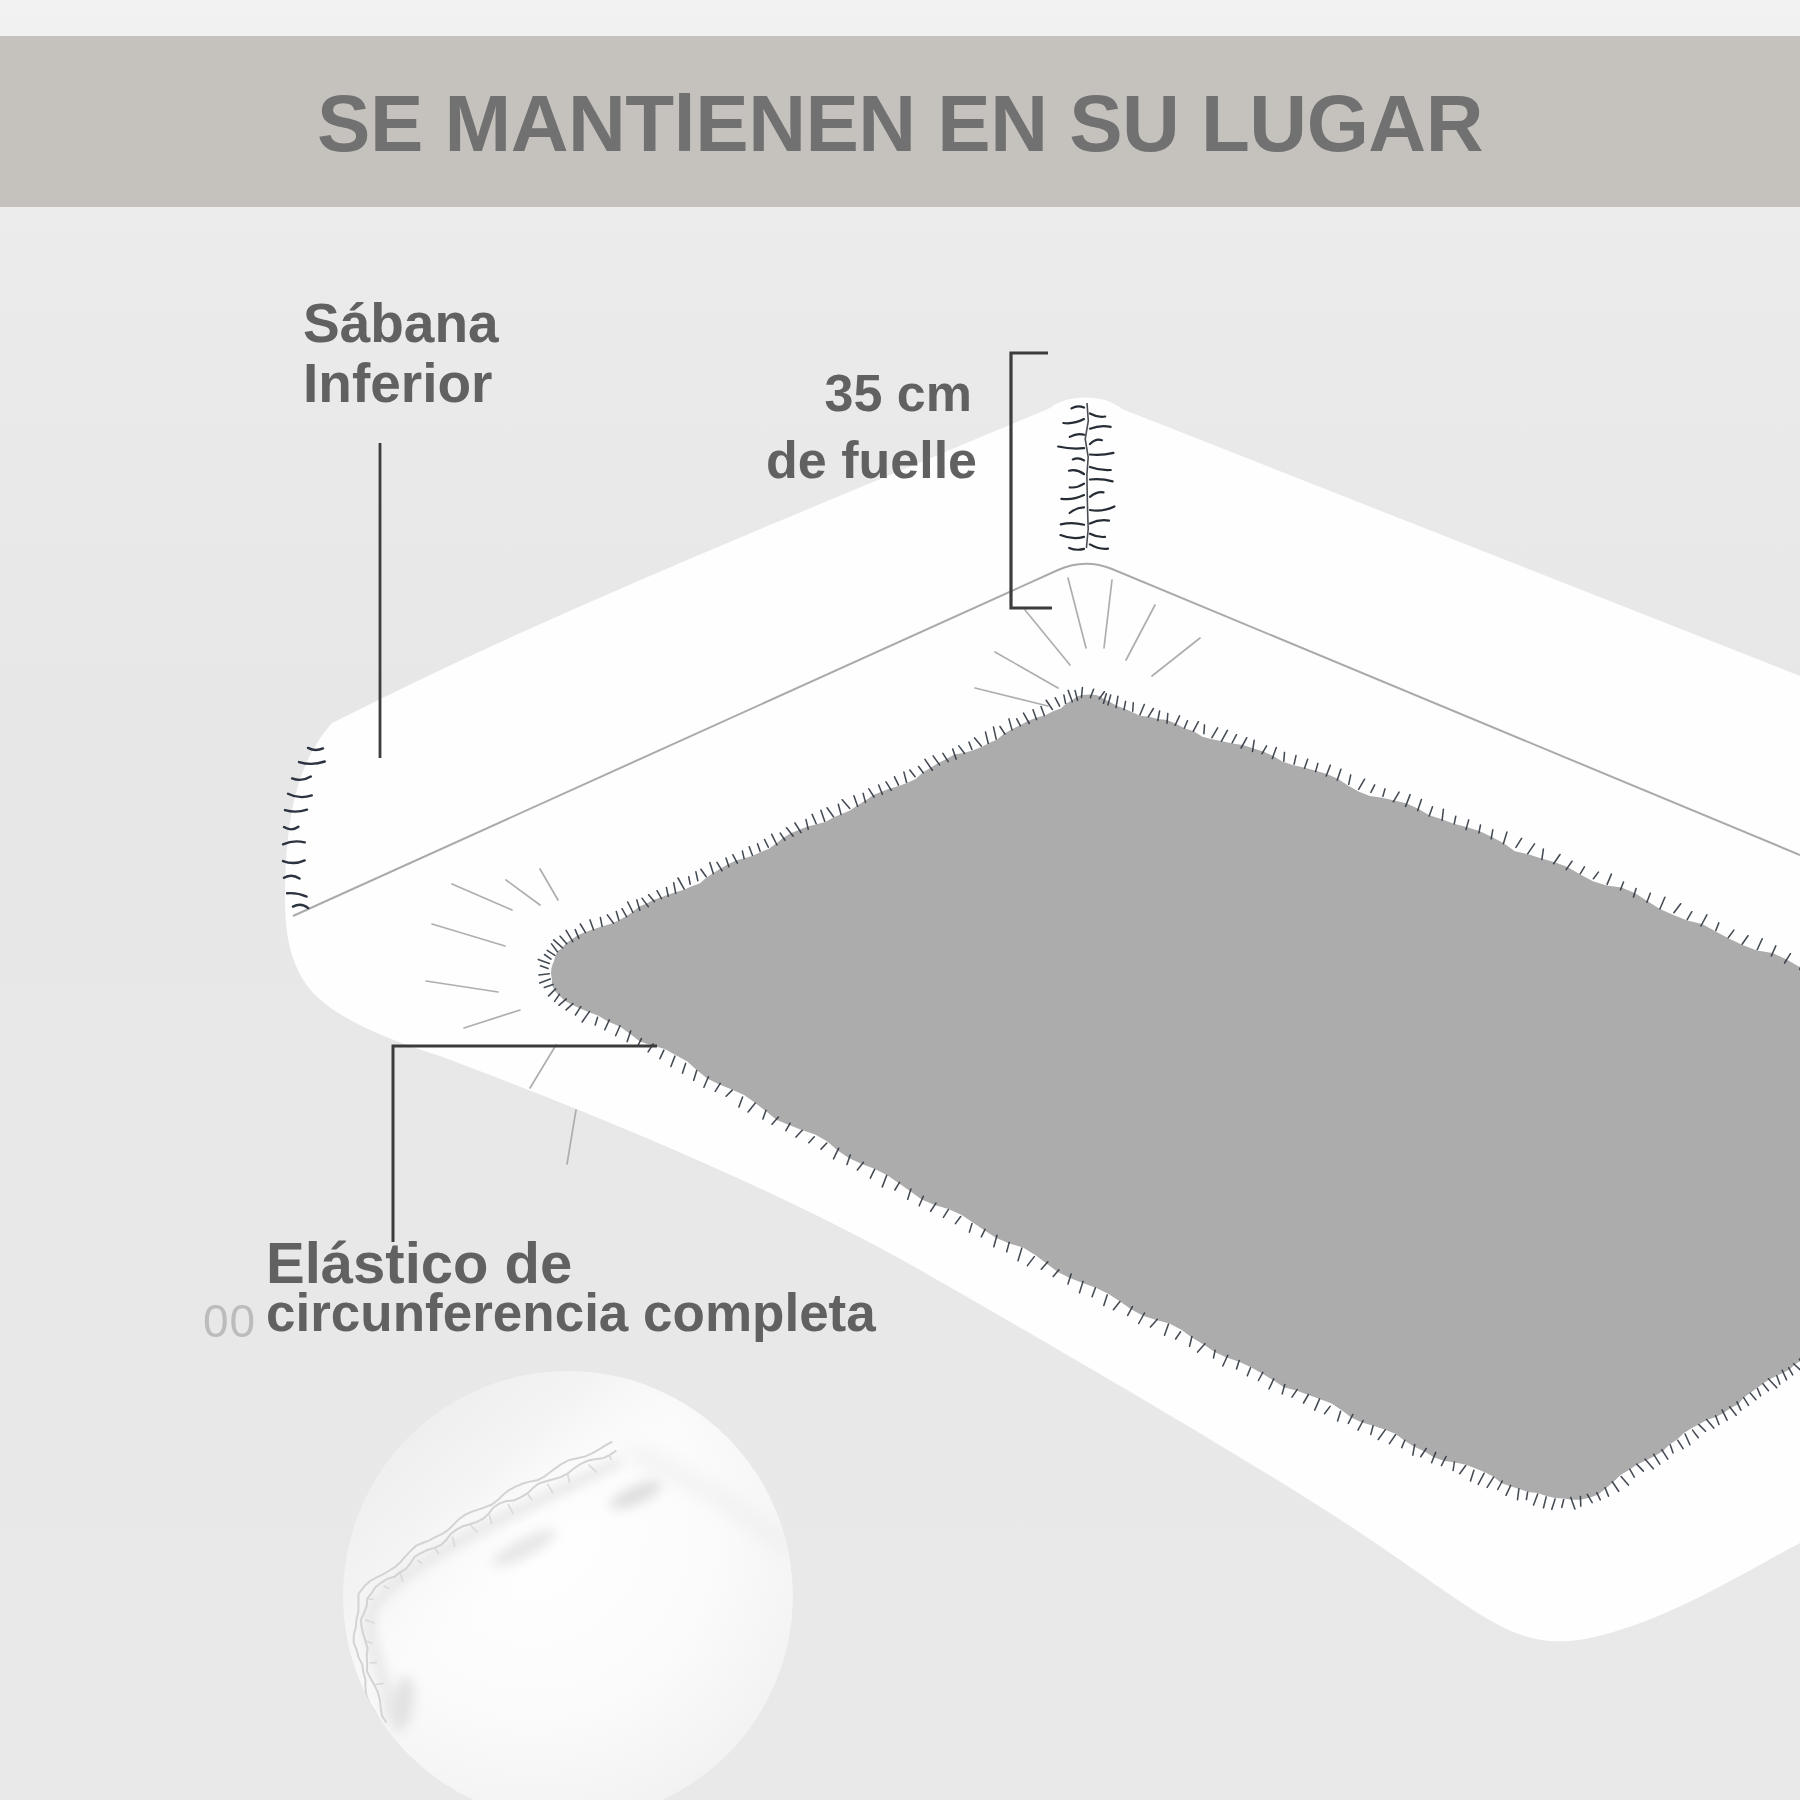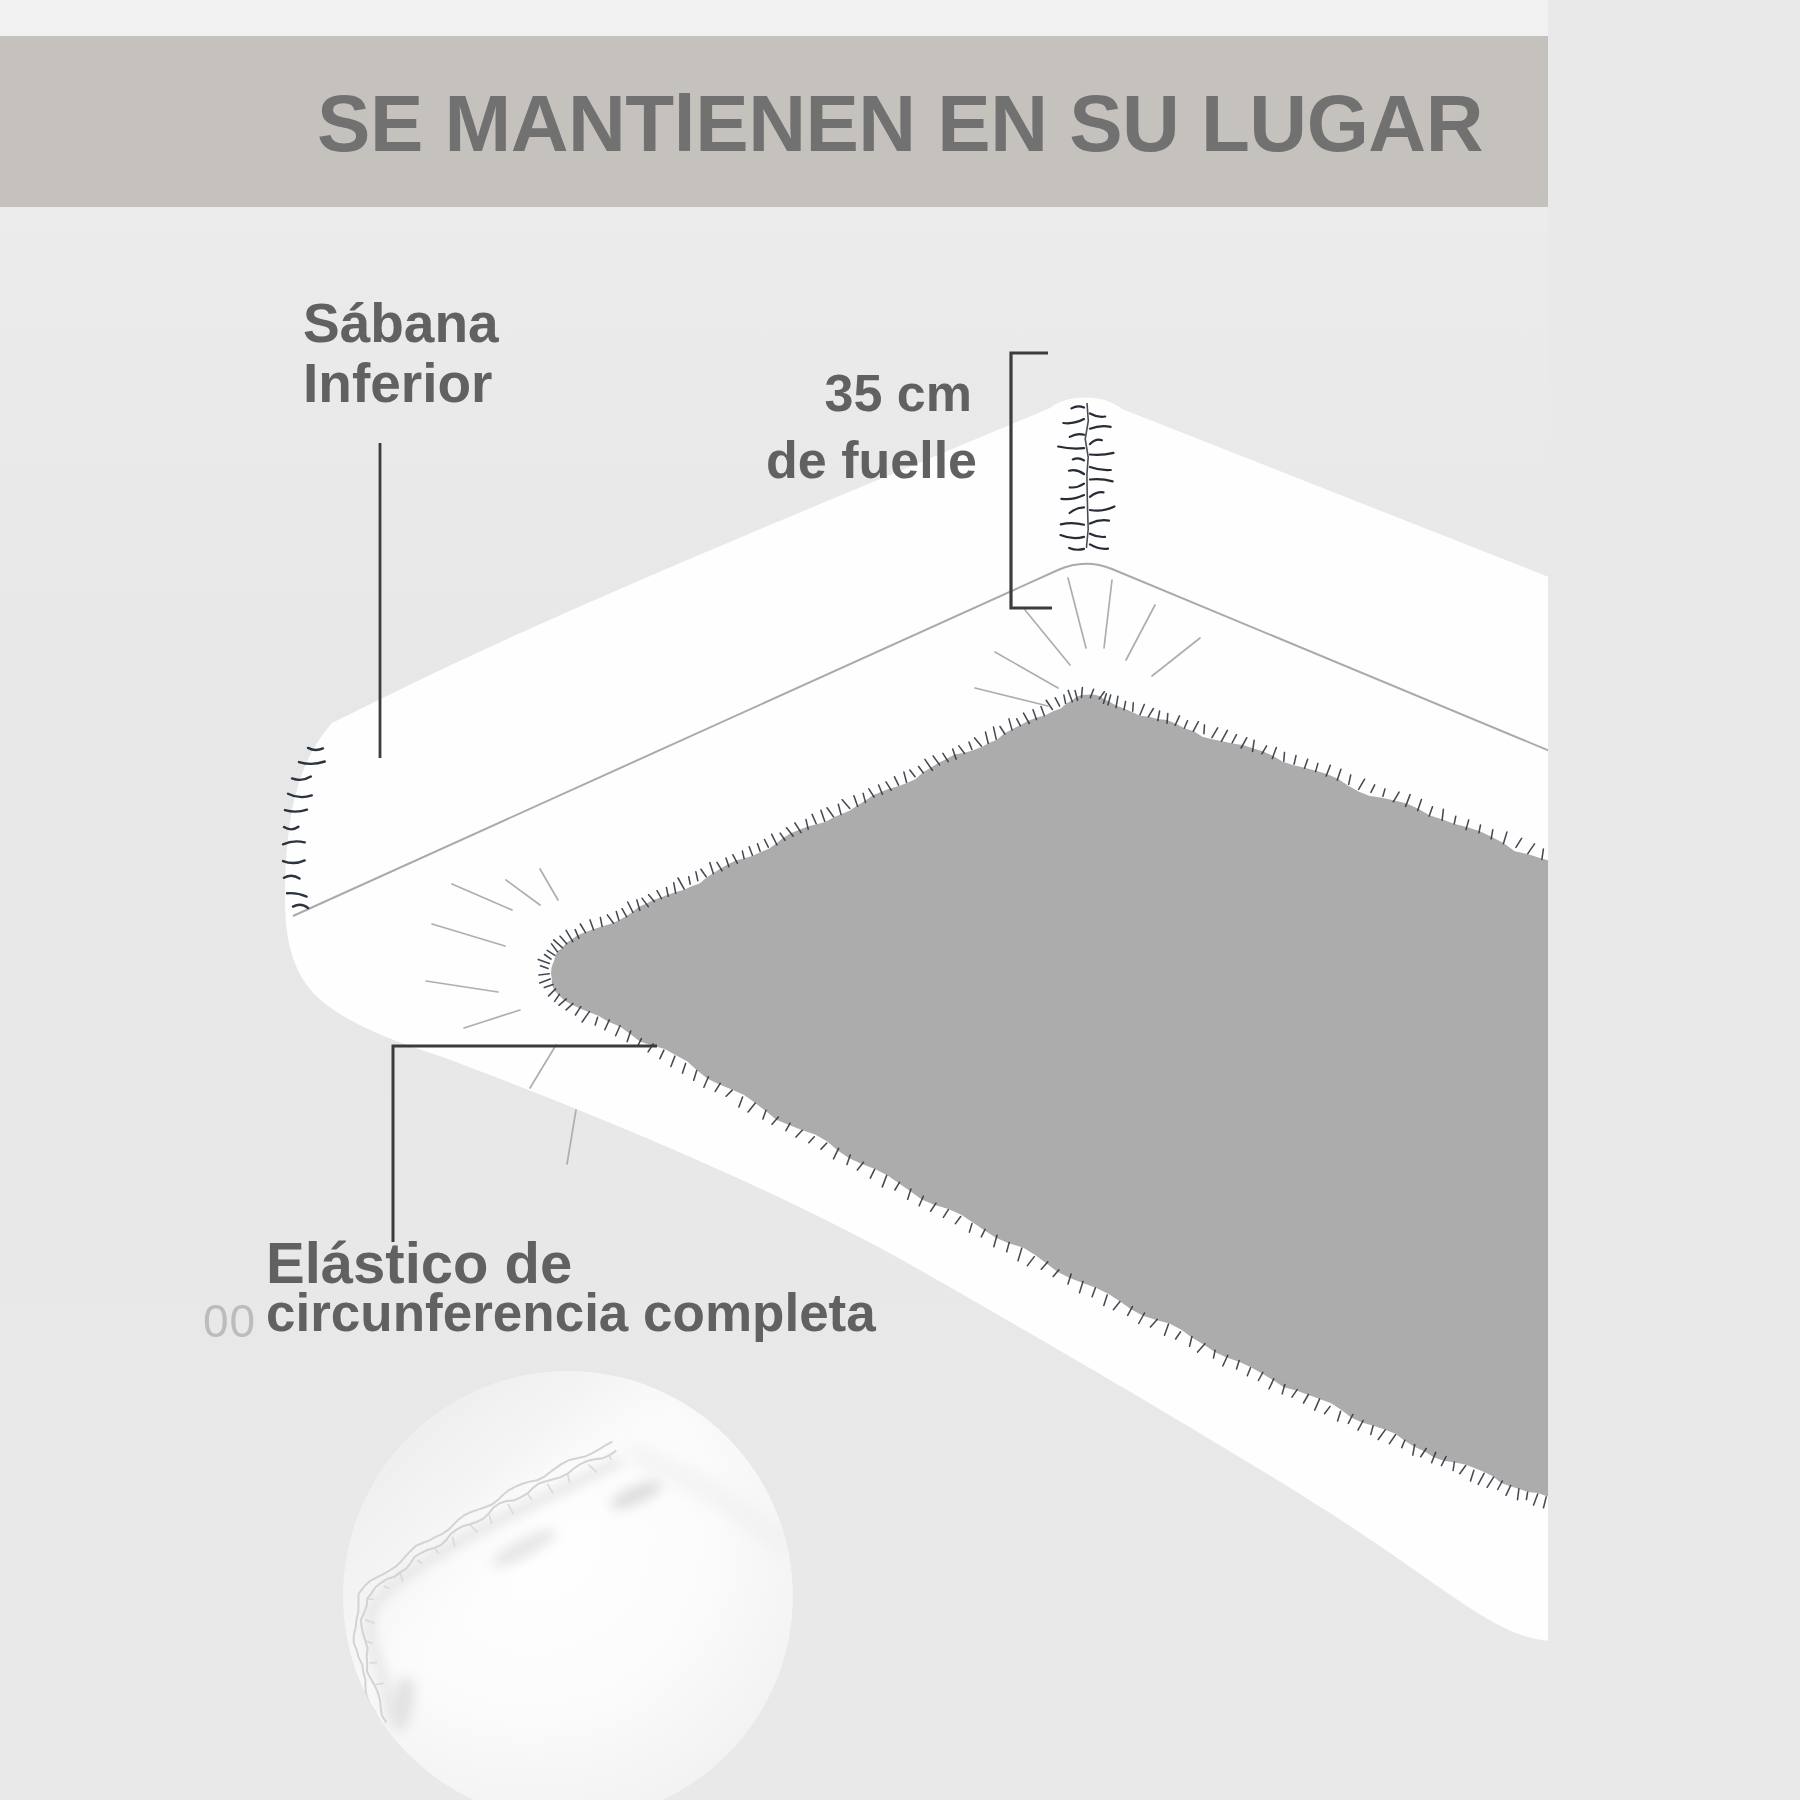--- a/index.html
+++ b/index.html
@@ -1,15 +1,15 @@
 <!DOCTYPE html>
 <html><head><meta charset="utf-8">
 <style>
   html,body{margin:0;padding:0;background:#e9e9e9;}
-  .wrap{width:1548px;height:1800px;position:relative;overflow:hidden;text-decoration:underline;}
+  .wrap{width:1800px;height:1800px;position:relative;overflow:hidden;text-decoration:underline;}
   text{font-family:"Liberation Sans",sans-serif;}
 </style></head>
 <body>
 <div class="wrap">
 <svg width="1800" height="1800" viewBox="0 0 1800 1800">
 <defs>
   <linearGradient id="bgg" x1="0" y1="0" x2="0" y2="1">
     <stop offset="0" stop-color="#f2f2f2"></stop>
     <stop offset="0.14" stop-color="#ebebeb"></stop>
     <stop offset="0.4" stop-color="#e7e7e7"></stop>

